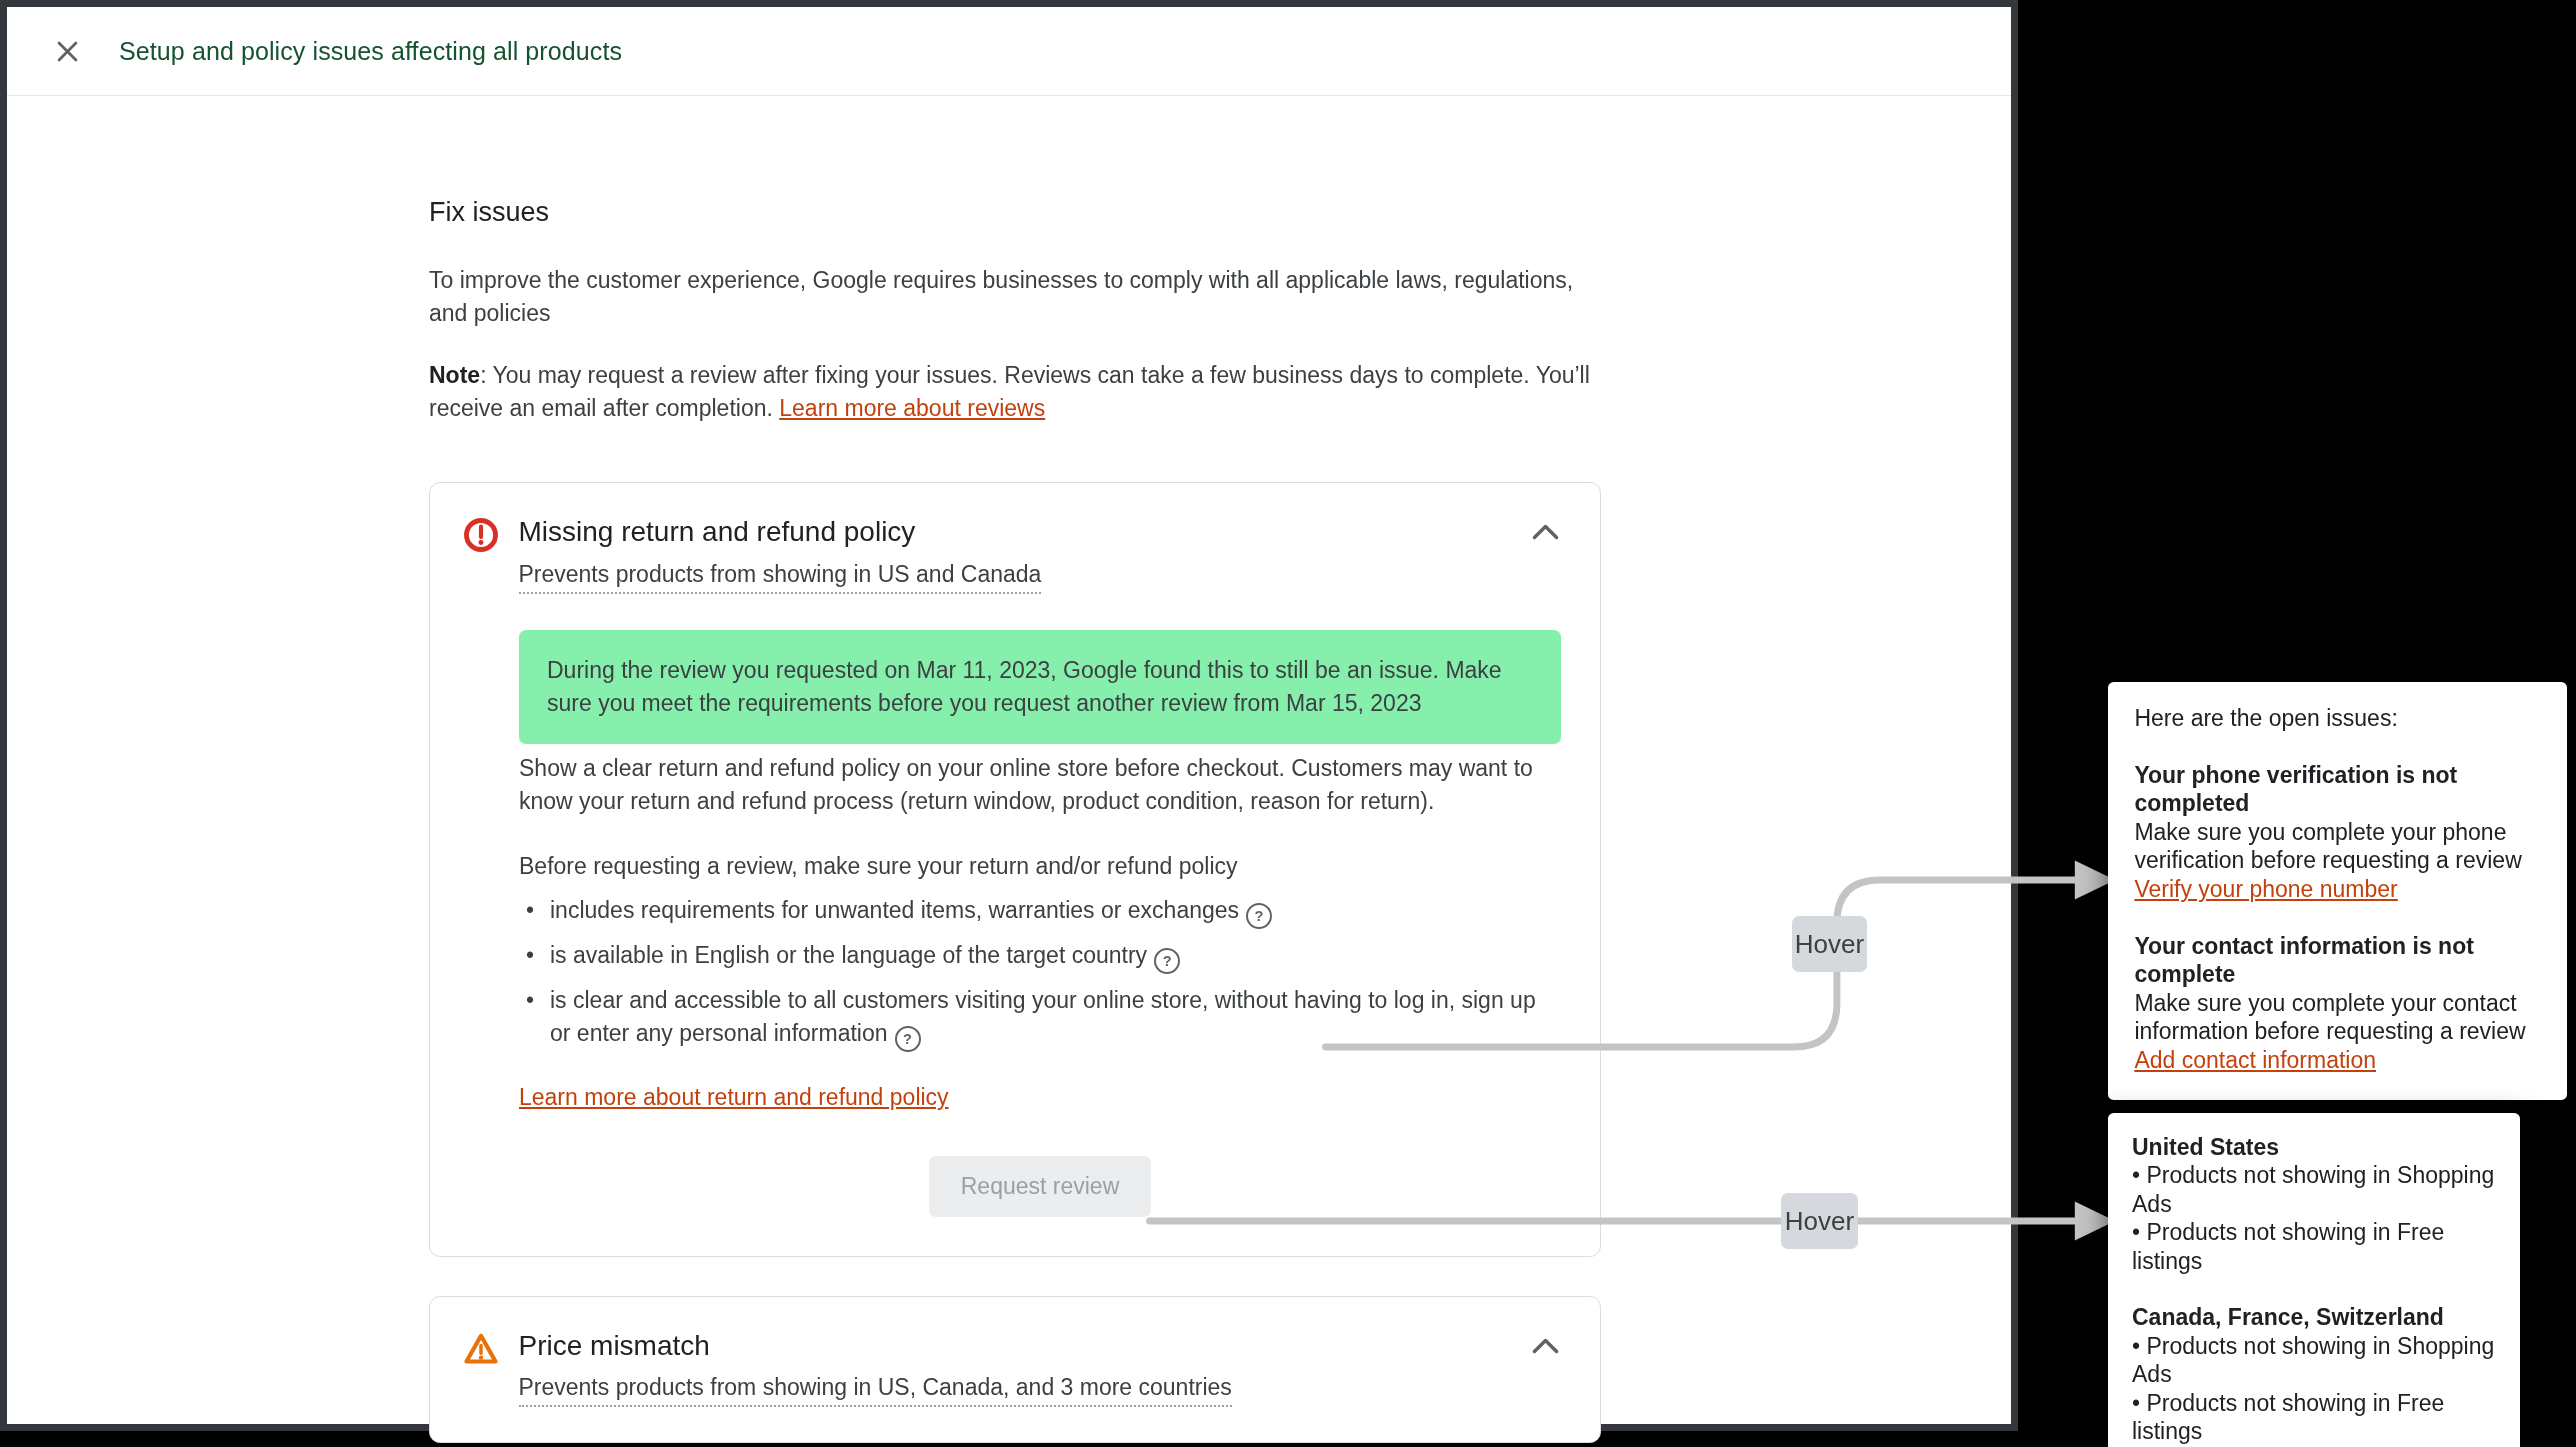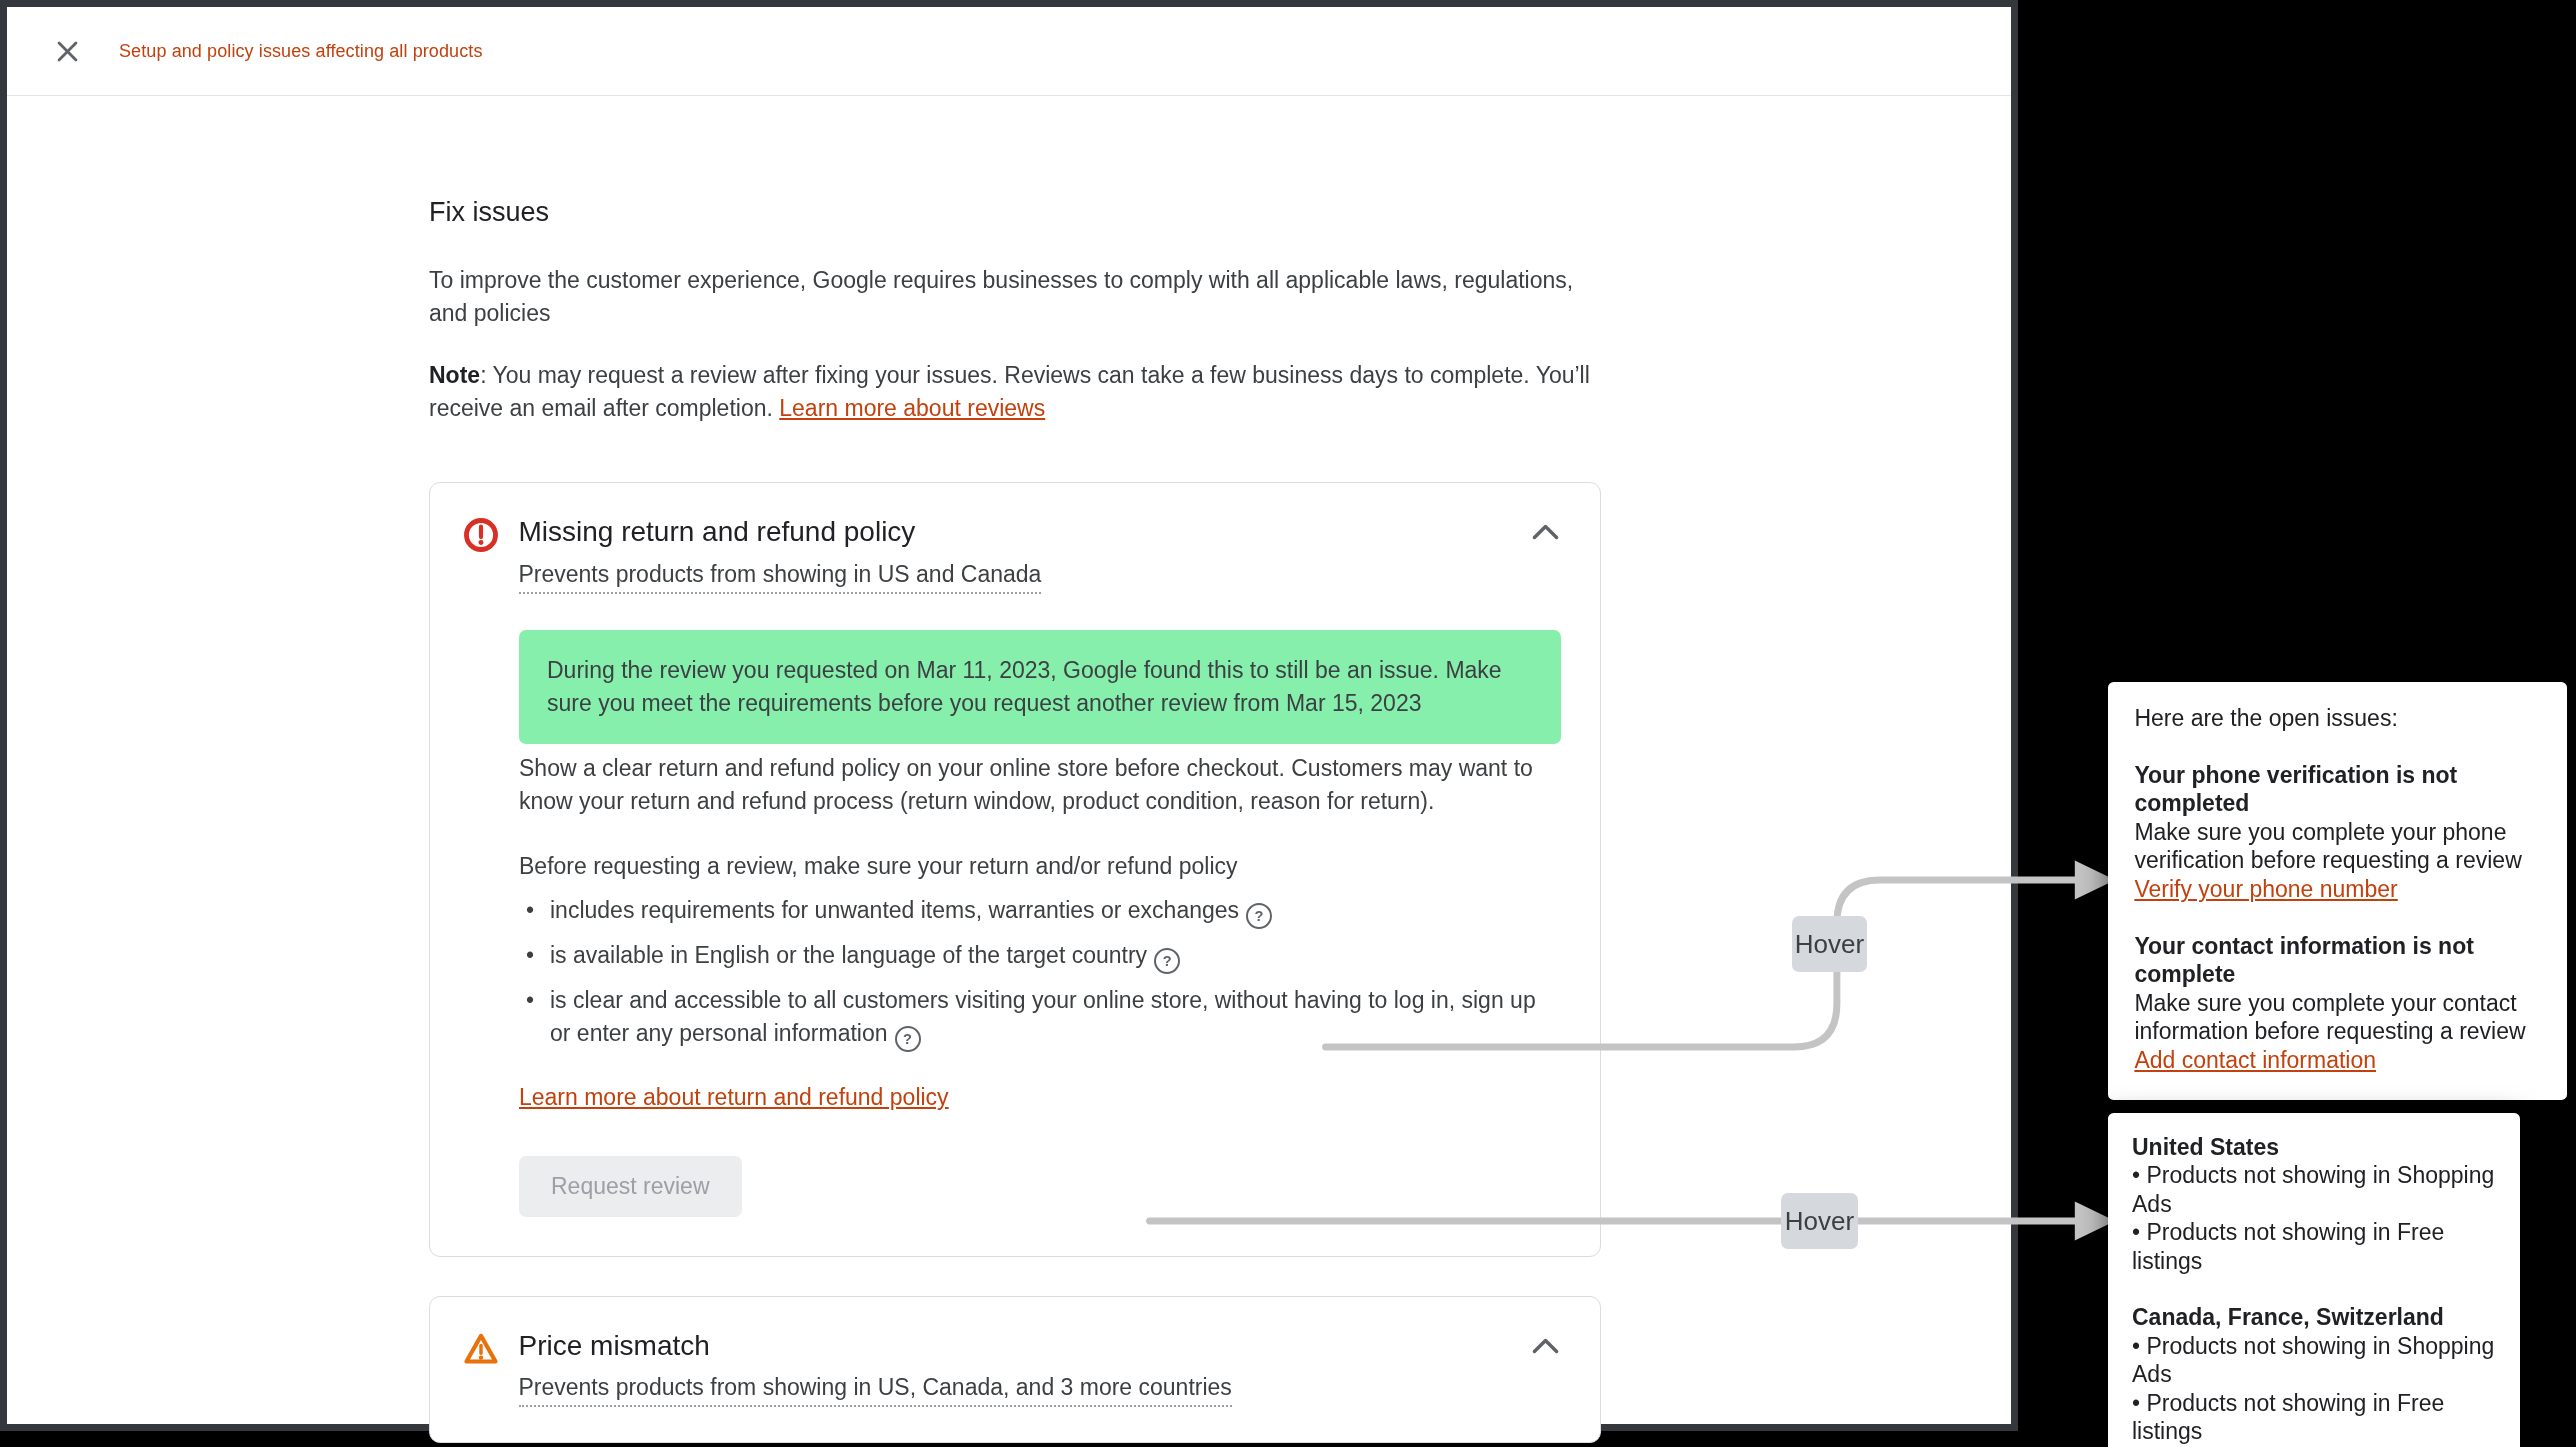--- a/index.html
+++ b/index.html
@@ -9,21 +9,21 @@
   }
   
   .dialog{
     position:absolute;left:0;top:0;width:2018px;height:1431px;
     background:#fff;border:7px solid #34383c;box-sizing:border-box;z-index:1;
   }
   .dialog-header{
     height:88px;border-bottom:1.4px solid #e4e6e8;display:flex;align-items:center;padding-left:45px;
   }
   .close-btn{background:none;border:none;padding:0;margin:0 36px 0 0;cursor:pointer;line-height:0;}
-  .dialog-title{font-size:18px;color:#c2410c;letter-spacing:0.1px;}
+  .dialog-title{font-size:25px;color:#14532d;letter-spacing:0.1px;}
   .content{margin-left:422px;width:1172px;}
   h2.page-title{margin:101px 0 0;font-size:27px;font-weight:400;color:#202124;}
   .body{font-size:23px;line-height:33px;color:#3c4043;margin:0;}
   .p1{margin-top:36px;}
   .note{margin-top:29px;}
   .note b{color:#202124;}
   a.link{color:#c2410c;text-decoration:none;font-size:23px;cursor:pointer;}
   a.link.u{text-decoration:underline;}
   
   .card{
@@ -50,21 +50,21 @@
   .check-intro{margin-top:32px;}
   .bullets{margin-top:11px;}
   .bullet{display:flex;margin-top:9.7px;font-size:23px;line-height:33px;color:#3c4043;}
   .bullet .dot{flex:0 0 24px;margin-left:7px;}
   .help{
     display:inline-flex;width:22px;height:22px;border:2.1px solid #5f6368;border-radius:50%;
     align-items:center;justify-content:center;font-size:14.6px;color:#5f6368;font-weight:700;
     vertical-align:-2.8px;margin-left:7px;cursor:pointer;
   }
   .policy-link{display:inline-block;margin-top:32px;}
-  .action-row{margin-top:45px;display:flex;align-items:center;}
+  .action-row{margin-top:45px;display:flex;align-items:center;flex-direction:column;}
   .btn-disabled{
     background:#ebedef;color:#9aa0a6;border:none;border-radius:7px;
     font-size:23px;padding:16.7px 32px;font-family:inherit;cursor:default;
   }
   .btn-note{
     margin-left:33px;font-size:23px;color:#3c4043;
     border-bottom:2.1px dotted #9aa0a6;padding-bottom:5.6px;cursor:default;
   }
   
   .connectors{position:absolute;left:0;top:0;z-index:2;pointer-events:none;}

